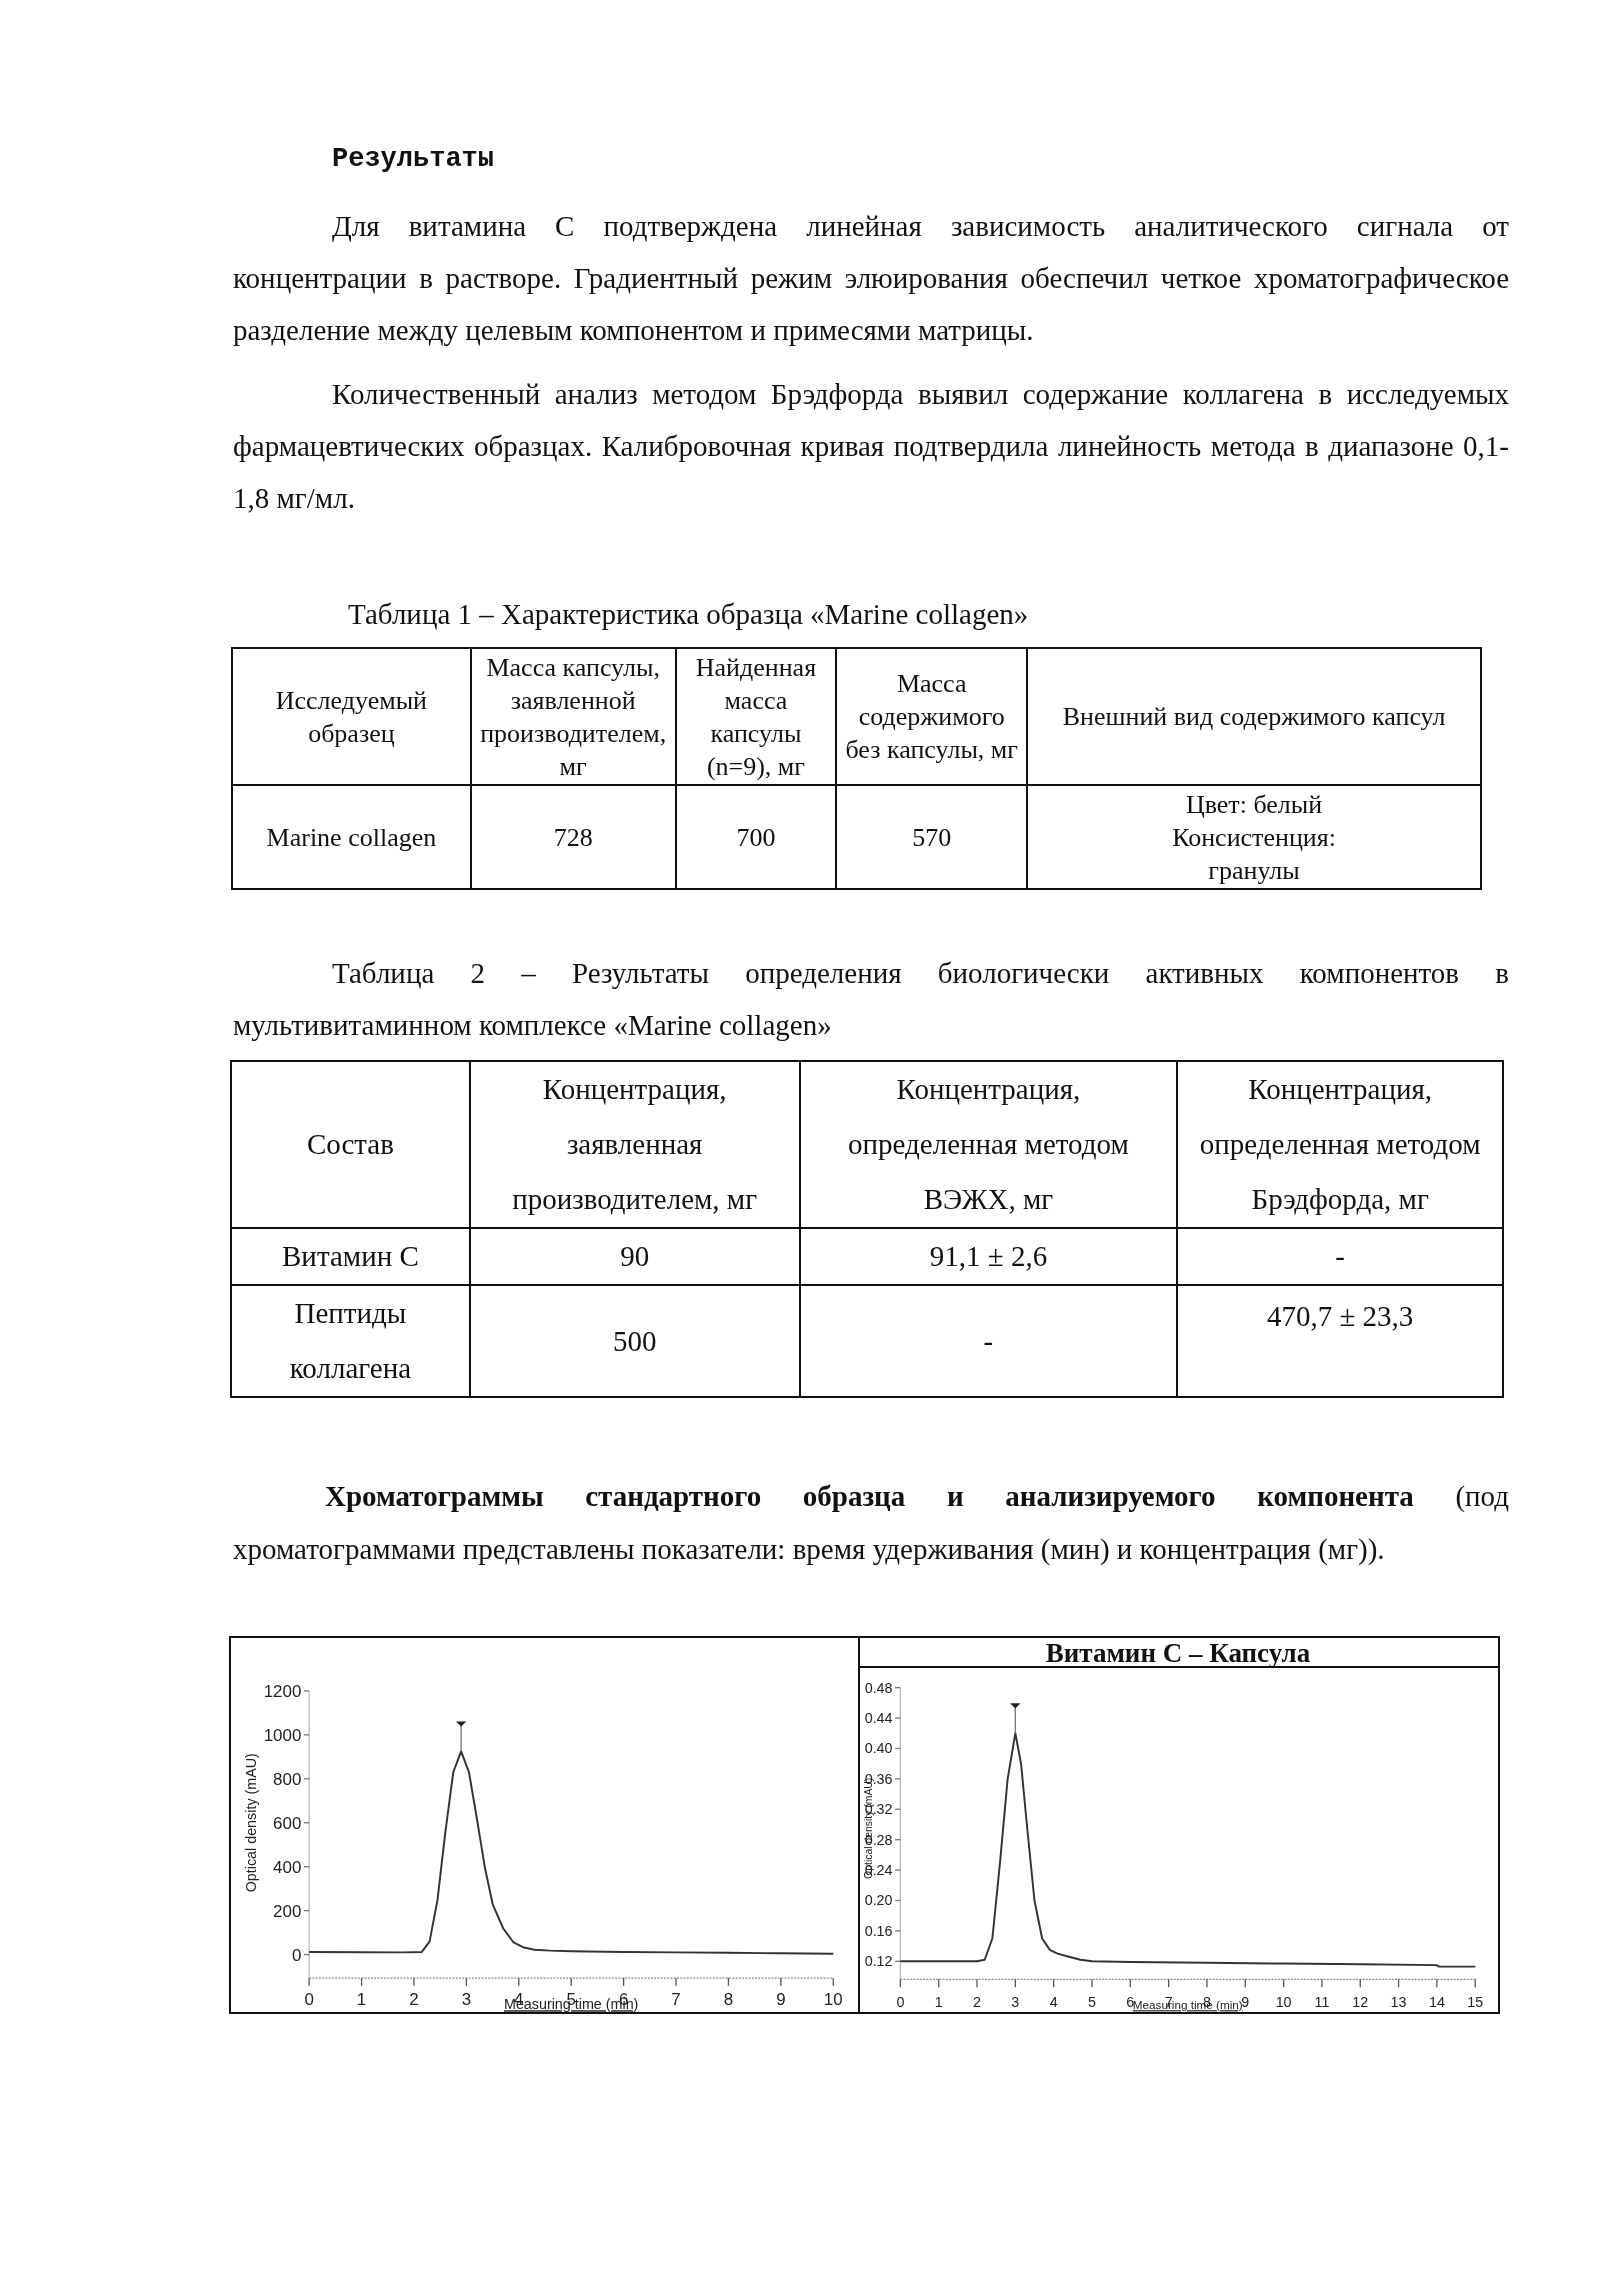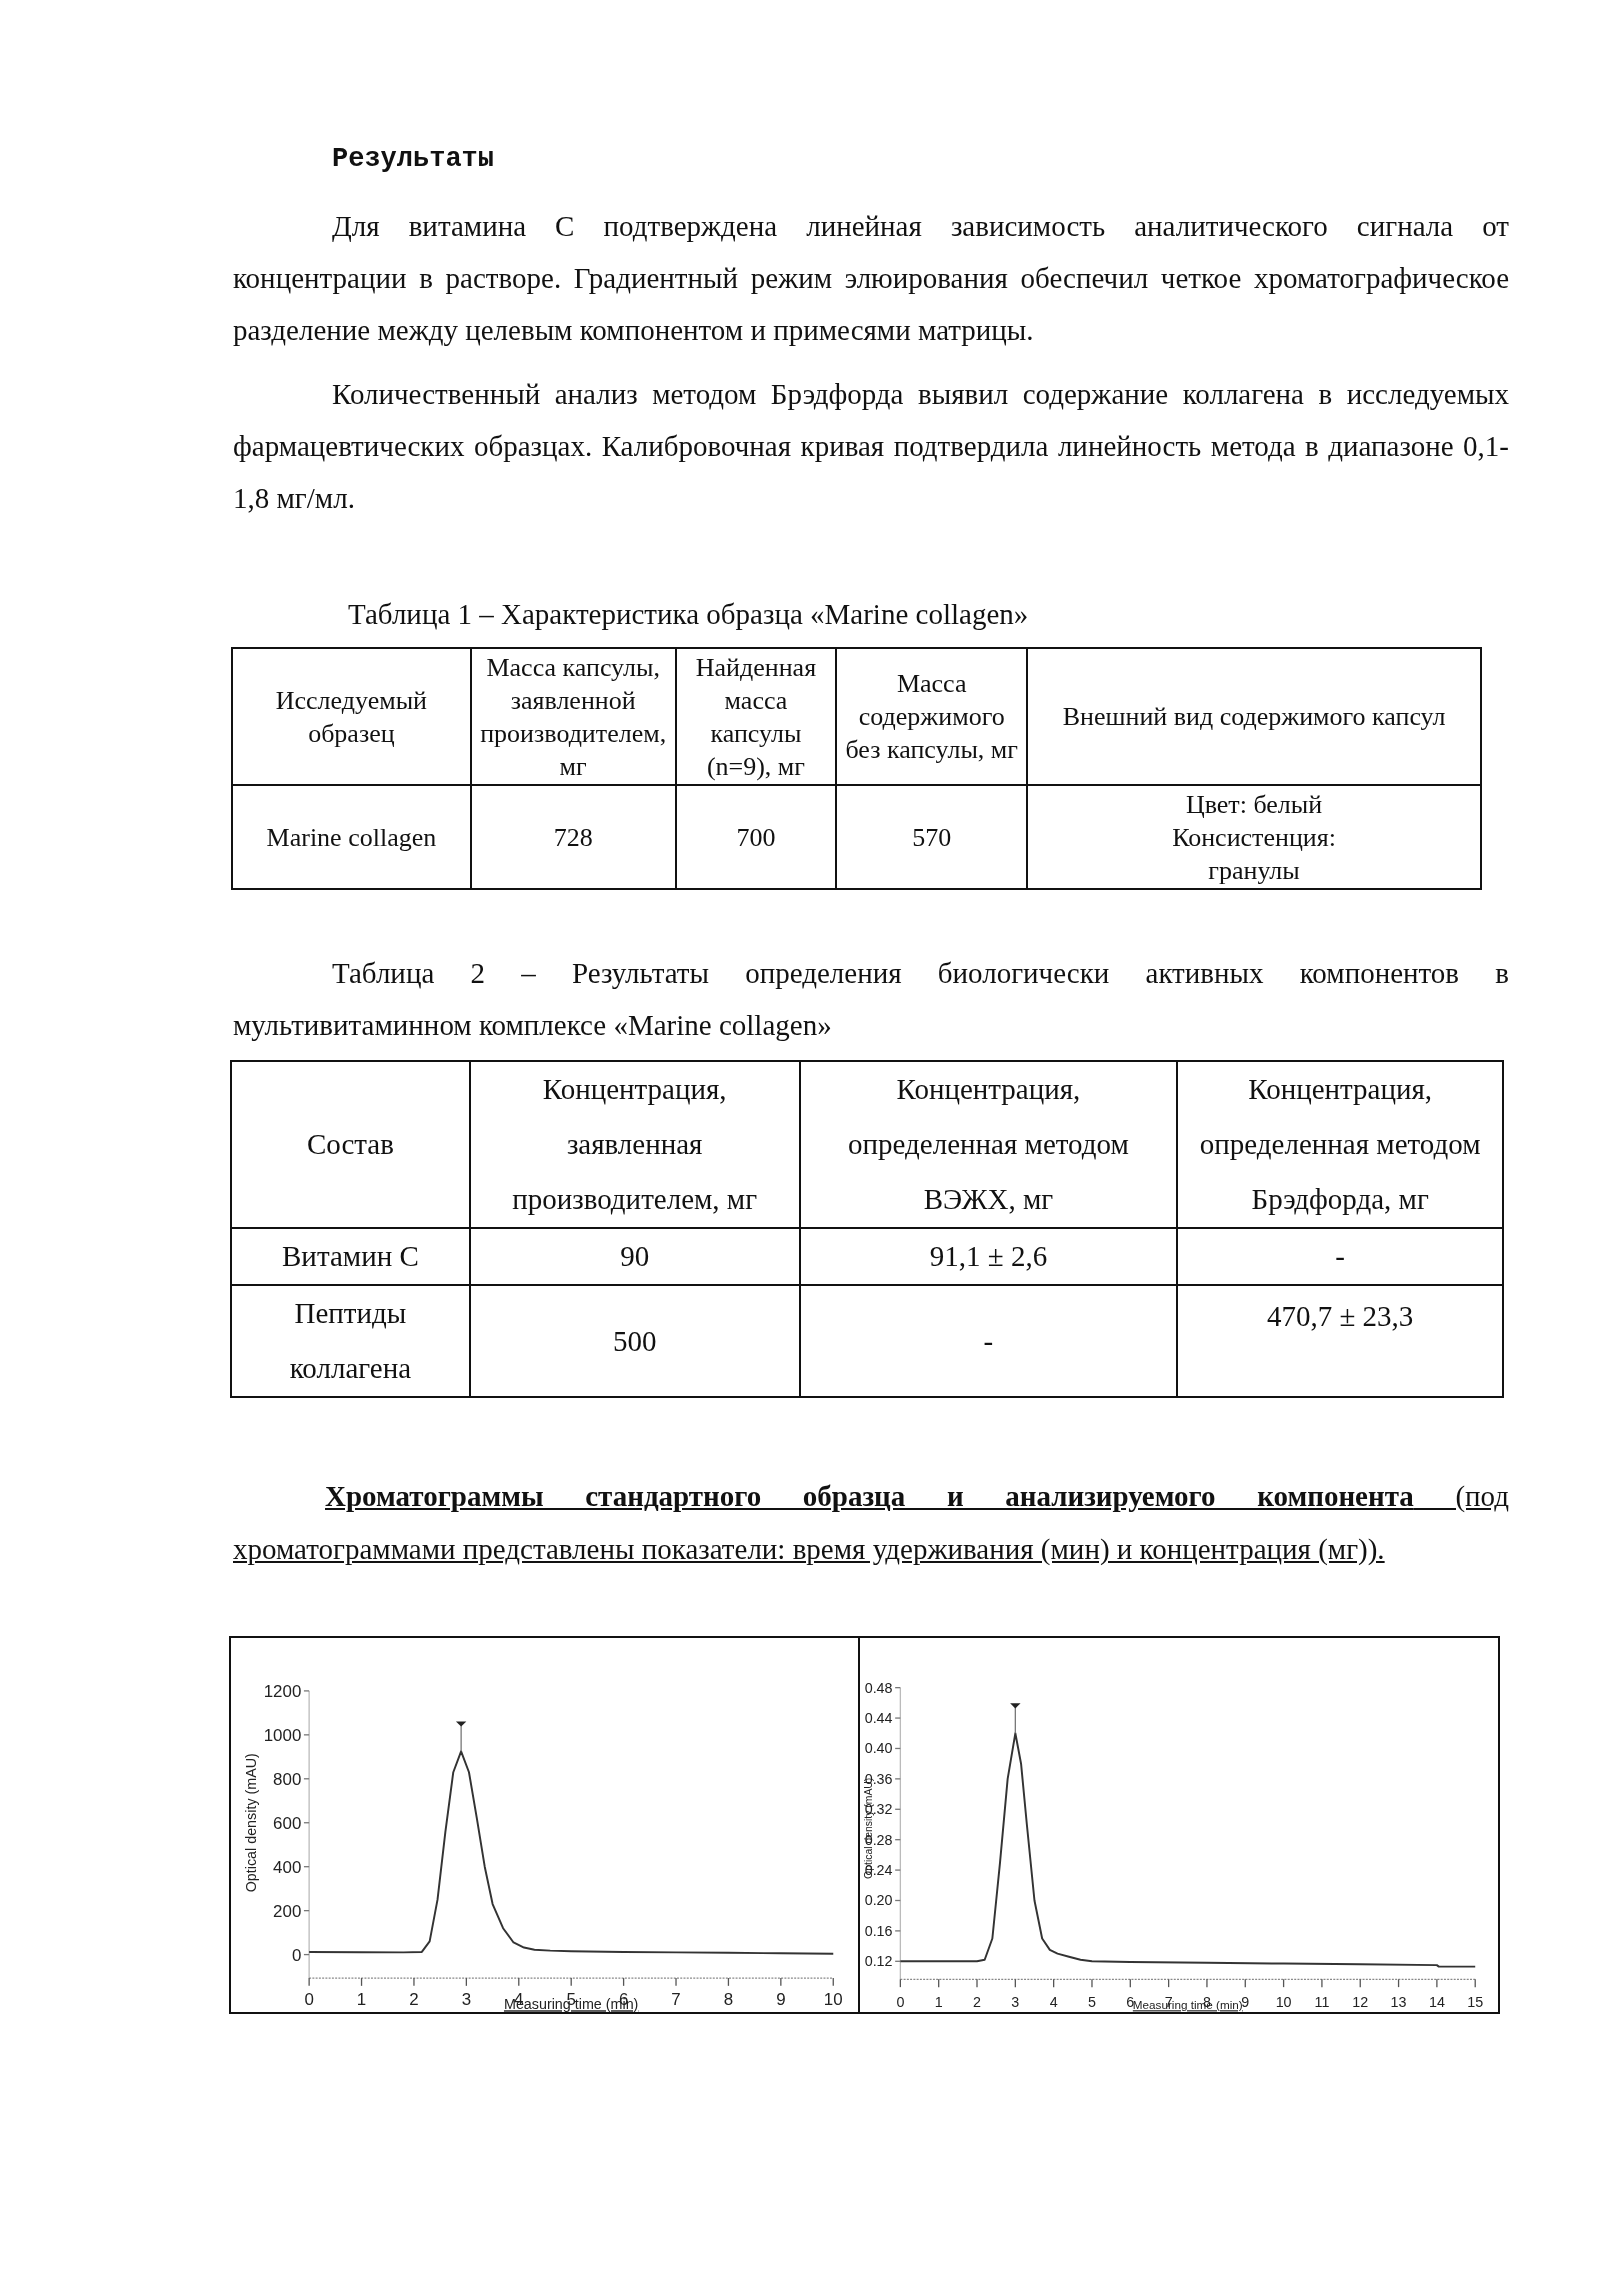--- a/index.html
+++ b/index.html
@@ -6,21 +6,21 @@
   body { width: 1617px; height: 2284px; position: relative; overflow: hidden;
          font-family: "Liberation Serif", "DejaVu Serif", serif; color: #111; }
   .abs { position: absolute; }
   .heading { left: 332px; top: 144px; font-size: 27px; font-weight: bold; font-family: Liberation Mono, monospace; }
   .para { font-size: 29px; line-height: 52px; text-align: justify; text-align-last: left; }
   .p1 { left: 233px; top: 200px; width: 1276px; text-indent: 99px; }
   .p2 { left: 233px; top: 368px; width: 1276px; text-indent: 99px; }
   .caption { font-size: 29px; }
   .cap1 { left: 348px; top: 598px; }
   .cap2 { left: 233px; top: 947px; width: 1276px; line-height: 52px; text-align: justify; text-align-last: left; text-indent: 99px; }
-  .p3 { left: 233px; top: 1470px; width: 1276px; text-indent: 92px; font-size: 29px; line-height: 53px; text-align: justify; text-align-last: left; text-decoration: underline; }
+  .p3 { left: 233px; top: 1470px; width: 1276px; text-indent: 92px; font-size: 29px; line-height: 53px; text-align: justify; text-align-last: left; }
   .p3 b { font-weight: bold; }
 
   table { border-collapse: collapse; position: absolute; font-family: "Liberation Serif", "DejaVu Serif", serif; }
   td { border: 2px solid #111; text-align: center; vertical-align: middle; padding: 0 3.9px; }
   .t1 { left: 231px; top: 647px; width: 1251px; font-size: 26px; line-height: 33px; }
   .t1 td.h { height: 135px; }
   .t1 td.r { height: 102px; }
   .t2 { left: 230px; top: 1060px; width: 1274px; font-size: 29px; line-height: 55px; }
   .t2 td.h { height: 145px; }
   .t2 td.r1 { height: 53px; }
@@ -104,20 +104,21 @@
     <td class="r2">500</td>
     <td class="r2">-</td>
     <td class="r2 top">470,7 ± 23,3</td>
   </tr>
 </tbody>
   </table>
 
 <div class="abs p3"><b>Хроматограммы стандартного образца и анализируемого компонента</b><span> (под хроматограммами представлены показатели: время удерживания (мин) и концентрация (мг)).</span></div>
 
 <div class="chart-box">
+  <div class="chart-head ch-right">Витамин С – Капсула</div>
   <div class="divider"></div>
   <svg class="chart-svg svg-left" id="chart0" viewBox="0 0 963 528">
       <line x1="120" y1="35" x2="120" y2="476" stroke="#bbb" stroke-width="2"></line>
       <line x1="112" y1="440" x2="120" y2="440" stroke="#777" stroke-width="2"></line>
       <text x="108" y="449.1" text-anchor="end" font-size="26" class="tick-label">0</text>
       <line x1="112" y1="372.5" x2="120" y2="372.5" stroke="#777" stroke-width="2"></line>
       <text x="108" y="381.6" text-anchor="end" font-size="26" class="tick-label">200</text>
       <line x1="112" y1="305" x2="120" y2="305" stroke="#777" stroke-width="2"></line>
       <text x="108" y="314.1" text-anchor="end" font-size="26" class="tick-label">400</text>
       <line x1="112" y1="237.5" x2="120" y2="237.5" stroke="#777" stroke-width="2"></line>

